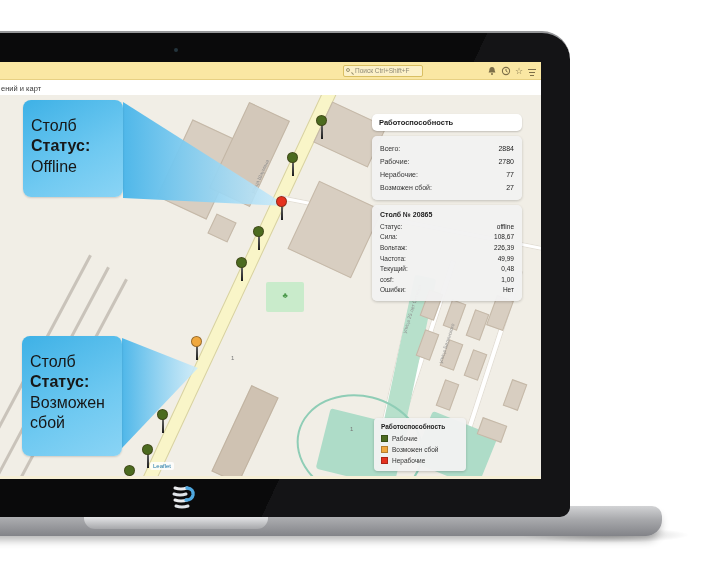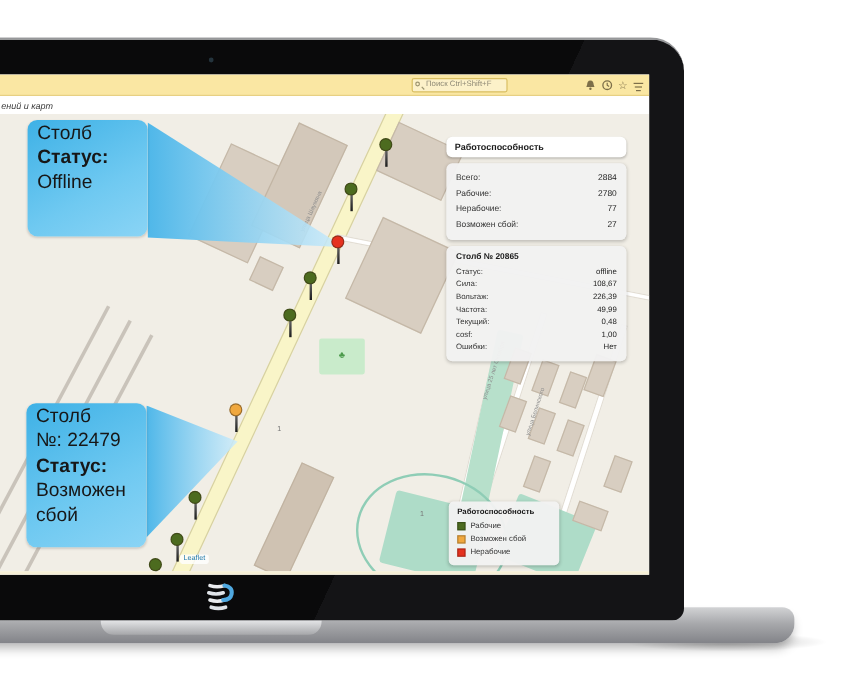--- a/index.html
+++ b/index.html
@@ -24,21 +24,21 @@
   .screen{position:absolute;left:0;top:62px;width:541px;height:417px;background:#fff;z-index:4;overflow:hidden;}
   .topbar{position:absolute;left:0;top:0;width:541px;height:18px;background:#fae7a3;border-bottom:1px solid #e7d083;}
   .search{position:absolute;left:343px;top:3px;width:80px;height:12px;background:#fcf1c9;border:1px solid #d9bf63;
     border-radius:2px;font-size:6.5px;color:#8f8a76;line-height:10px;padding:0 2px 0 11px;}
   .mag{position:absolute;left:346px;top:6px;width:4px;height:4px;border:1px solid #9c9470;border-radius:50%;}
   .mag::after{content:"";position:absolute;left:3.5px;top:3.5px;width:3px;height:1px;background:#9c9470;transform:rotate(45deg);}
   .tb-ic{position:absolute;top:4px;width:10px;height:10px;color:#7d6f49;font-size:9px;line-height:10px;text-align:center;}
   .menu-ic i{display:block;height:1.4px;background:#7d6f49;margin:1.6px auto;}
   .menu-ic i:nth-child(1){width:8px}.menu-ic i:nth-child(2){width:6px}.menu-ic i:nth-child(3){width:4px}
   .menubar{position:absolute;left:0;top:19px;width:541px;height:14px;background:#fff;}
-  .menubar span{position:absolute;left:1px;top:3px;font-size:7.5px;color:#3a3a3a;font-style:italic;}
+  .menubar span{position:absolute;left:1px;top:3px;font-size:7.5px;color:#3a3a3a;}
   .screen-strip{position:absolute;left:0;top:414px;width:541px;height:3px;background:#f6efd6;}
 
   
   .map{position:absolute;left:0;top:33px;width:541px;height:381px;background:#f1eee6;overflow:hidden;}
   .shape{position:absolute;}
   .road-main{left:233px;top:-30px;width:14px;height:440px;background:#f9f5c8;
     border-left:1.5px solid #d6d0a2;border-right:1.5px solid #d6d0a2;transform:rotate(25deg);}
   .road-w{background:#ffffff;border:1px solid #e3ded4;}
   .rail{width:3px;height:260px;background:#c9c3ba;transform:rotate(28deg);}
   .bldg{background:#d8cec1;border:1px solid rgba(180,165,145,.55);}
@@ -50,21 +50,21 @@
   .addr{font-size:6px;color:#777;z-index:3;}
   .attribution{left:150px;top:367px;background:rgba(255,255,255,.8);color:#1f78a8;font-size:6px;
     padding:1px 3px;border-radius:2px;z-index:6;}
 
   .marker{position:absolute;width:12px;height:26px;z-index:5;}
   .marker .stem{position:absolute;left:5px;top:9px;width:2px;height:15px;background:linear-gradient(#6a6a6a,#1c1c1c);}
   .marker .head{position:absolute;left:0;top:0;width:11px;height:11px;border:1px solid rgba(50,35,15,.45);border-radius:50%;display:block;}
 
   
   .callout{position:absolute;width:100px;background:linear-gradient(150deg,#3eb1e6 0%,#6fc9f1 60%,#8ad4f5 100%);
-    border-radius:8px;padding:2px 8px;font-size:16px;line-height:1.28;color:#171717;z-index:6;box-shadow:0 1px 2px rgba(0,0,0,.15);}
+    border-radius:8px;padding:16px 8px;font-size:16px;line-height:1.28;color:#171717;z-index:6;box-shadow:0 1px 2px rgba(0,0,0,.15);}
   .callout b{font-weight:bold;}
   .pointer{position:absolute;z-index:4;}
 
   
   .panel{position:absolute;z-index:7;font-size:7px;color:#333;}
   .panel-shadow{box-shadow:0 1px 3px rgba(0,0,0,.2);}
   .p-header{background:#fff;border-radius:5px;padding:4px 7px;font-weight:bold;font-size:7.5px;color:#1a1a1a;
     box-shadow:0 1px 2px rgba(0,0,0,.2);}
   .p-body{margin-top:5px;background:rgba(241,241,241,.96);border-radius:5px;padding:6px 8px;}
   .p-row{display:flex;justify-content:space-between;padding:3px 0;}
@@ -182,21 +182,20 @@
         <polygon points="0,0 76,30 0,110" fill="url(#pg2)"></polygon>
       </svg>
 
       <div class="callout" style="left:23px;top:5px;min-height:97px;">
         <div>Столб</div>
         <div><b>Статус:</b></div>
         <div>Offline</div>
       </div>
       <div class="callout" style="left:22px;top:241px;min-height:120px;">
         <div>Столб</div>
-        <div>№: 22479</div>
         <div><b>Статус:</b></div>
         <div>Возможен сбой</div>
       </div>
 
       <div class="panel" style="left:372px;top:19px;width:150px;">
         <div class="p-header">Работоспособность</div>
         <div class="p-body panel-shadow">
           <div class="p-row">
               <span>Всего:</span>
               <span class="val">2884</span>

